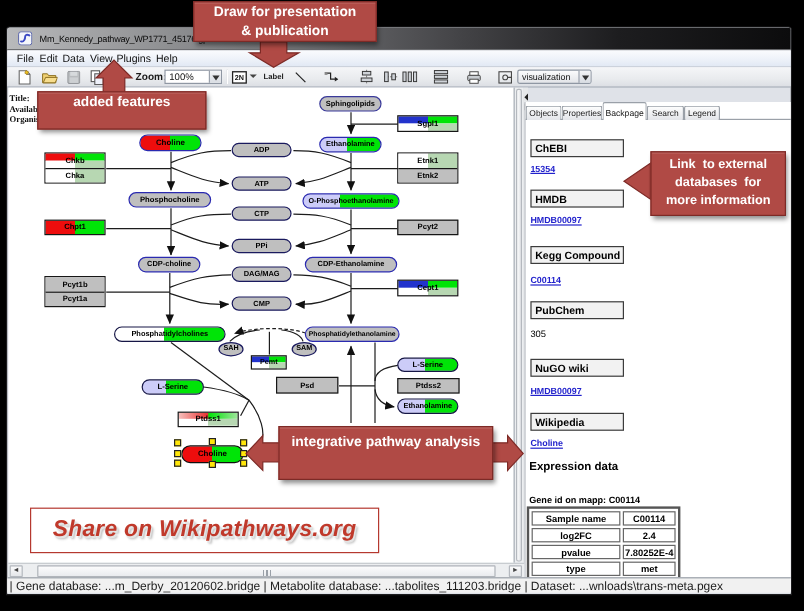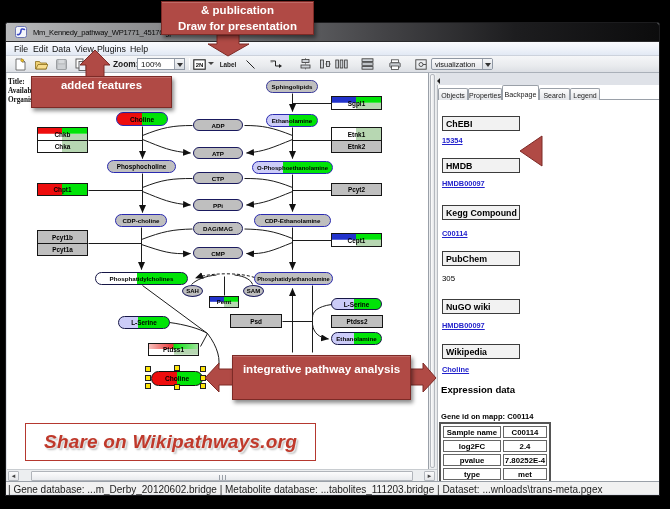--- a/index.html
+++ b/index.html
@@ -54,21 +54,21 @@
   .tabbar { position:absolute; left:0; top:2px; width:100%; height:13px; border-bottom:1px solid #9aa0a8; }
   .tab { position:absolute; top:1px; height:12px; background:linear-gradient(180deg,#fdfdfd,#e3e5e9); border:1px solid #9aa0a8; border-bottom:none; border-radius:2px 2px 0 0; font-size:7px; color:#222; text-align:center; padding-top:2.5px; }
   .tab.active { top:-2px; height:15px; background:#fff; z-index:2; font-size:7.2px; padding-top:4px; }
   .psec-box { position:absolute; left:4px; width:78px; height:15px; background:#f2f2f2; border:1px solid #3c3c3c; font-size:8.8px; font-weight:bold; color:#000; padding:2px 0 0 3px; }
   .plink { position:absolute; left:4px; font-size:7.4px; font-weight:bold; color:#2222cc; text-decoration:underline; }
   .pplain { position:absolute; left:4px; font-size:7.8px; color:#000; }
   .exp-title { position:absolute; left:3px; font-size:9.6px; font-weight:bold; color:#000; }
   .geneid { position:absolute; left:3px; font-size:7.6px; font-weight:bold; color:#000; }
   .ptable { position:absolute; left:1px; border:2px solid #555; background:#fff; border-collapse:separate; border-spacing:2px; }
   .ptable td { border:1px solid #666; font-size:7.8px; font-weight:bold; color:#000; text-align:center; height:12px; }
-  .ptable td.c1 { width:58px; }
+  .ptable td.c1 { width:74px; }
   .ptable td.c2 { width:44px; }
 
   
   .node { position:absolute; display:flex; align-items:center; justify-content:center; color:#000; white-space:nowrap; overflow:hidden; }
   .rows-group { position:absolute; border:1px solid #161616; }
   .row { position:relative; width:100%; display:flex; align-items:center; justify-content:center; color:#000; white-space:nowrap; }
   .handle { position:absolute; width:5.5px; height:5.5px; background:#ffe60a; border:1px solid #222; z-index:5; }
 
   
   .callout { position:absolute; background:#b04a45; border:1px solid #7d2a26; box-shadow:2px 3px 4px rgba(0,0,0,0.45), inset 0 1px 0 rgba(255,255,255,0.18); z-index:41; color:#fff; font-weight:bold; text-align:center; }
@@ -390,26 +390,31 @@
 
   <svg class="arrow-overlay" viewBox="0 0 670 509">
     <polygon points="217,35 239,35 239,44 249,44 228,56 208,44 217,44" fill="#b04a45" stroke="#7d2a26" stroke-width="1"></polygon>
     <polygon points="86,77 86,65 80,65 95,50 110,65 104,65 104,77" fill="#b04a45" stroke="#7d2a26" stroke-width="1"></polygon>
     <polygon points="542,136 520,151 542,166" fill="#b04a45" stroke="#7d2a26" stroke-width="1"></polygon>
     <polygon points="233,369 219,369 219,363 205,378 219,392 219,385 233,385" fill="#b04a45" stroke="#7d2a26" stroke-width="1"></polygon>
     <polygon points="410,369 423,369 423,363 436,378 423,392 423,385 410,385" fill="#b04a45" stroke="#7d2a26" stroke-width="1"></polygon>
   </svg>
 
   <div class="callout" style="left:161px;top:1px;width:153px;height:34px;font-size:11.5px;line-height:15.5px;padding-top:1px">
+    <div class="cl">Draw for presentation</div>
     <div class="cl">&amp; publication</div>
-    <div class="cl">Draw for presentation</div>
   </div>
   <div class="callout" style="left:31px;top:76px;width:141px;height:32px;font-size:11.4px;line-height:14.5px;padding-top:1px">
     <div class="cl">added features</div>
   </div>
+  <div class="callout" style="left:542px;top:126px;width:113px;height:54px;font-size:10.6px;line-height:15px;padding-top:3px">
+    <div class="cl">Link  to external</div>
+    <div class="cl">databases  for</div>
+    <div class="cl">more information</div>
+  </div>
   <div class="callout" style="left:232px;top:355px;width:179px;height:45px;font-size:11.6px;line-height:16px;padding-top:5px">
     <div class="cl">integrative pathway analysis</div>
   </div>
 
   <div class="share-box">
     <span class="share-text">Share on Wikipathways.org</span>
   </div>
 
 </div>
 

